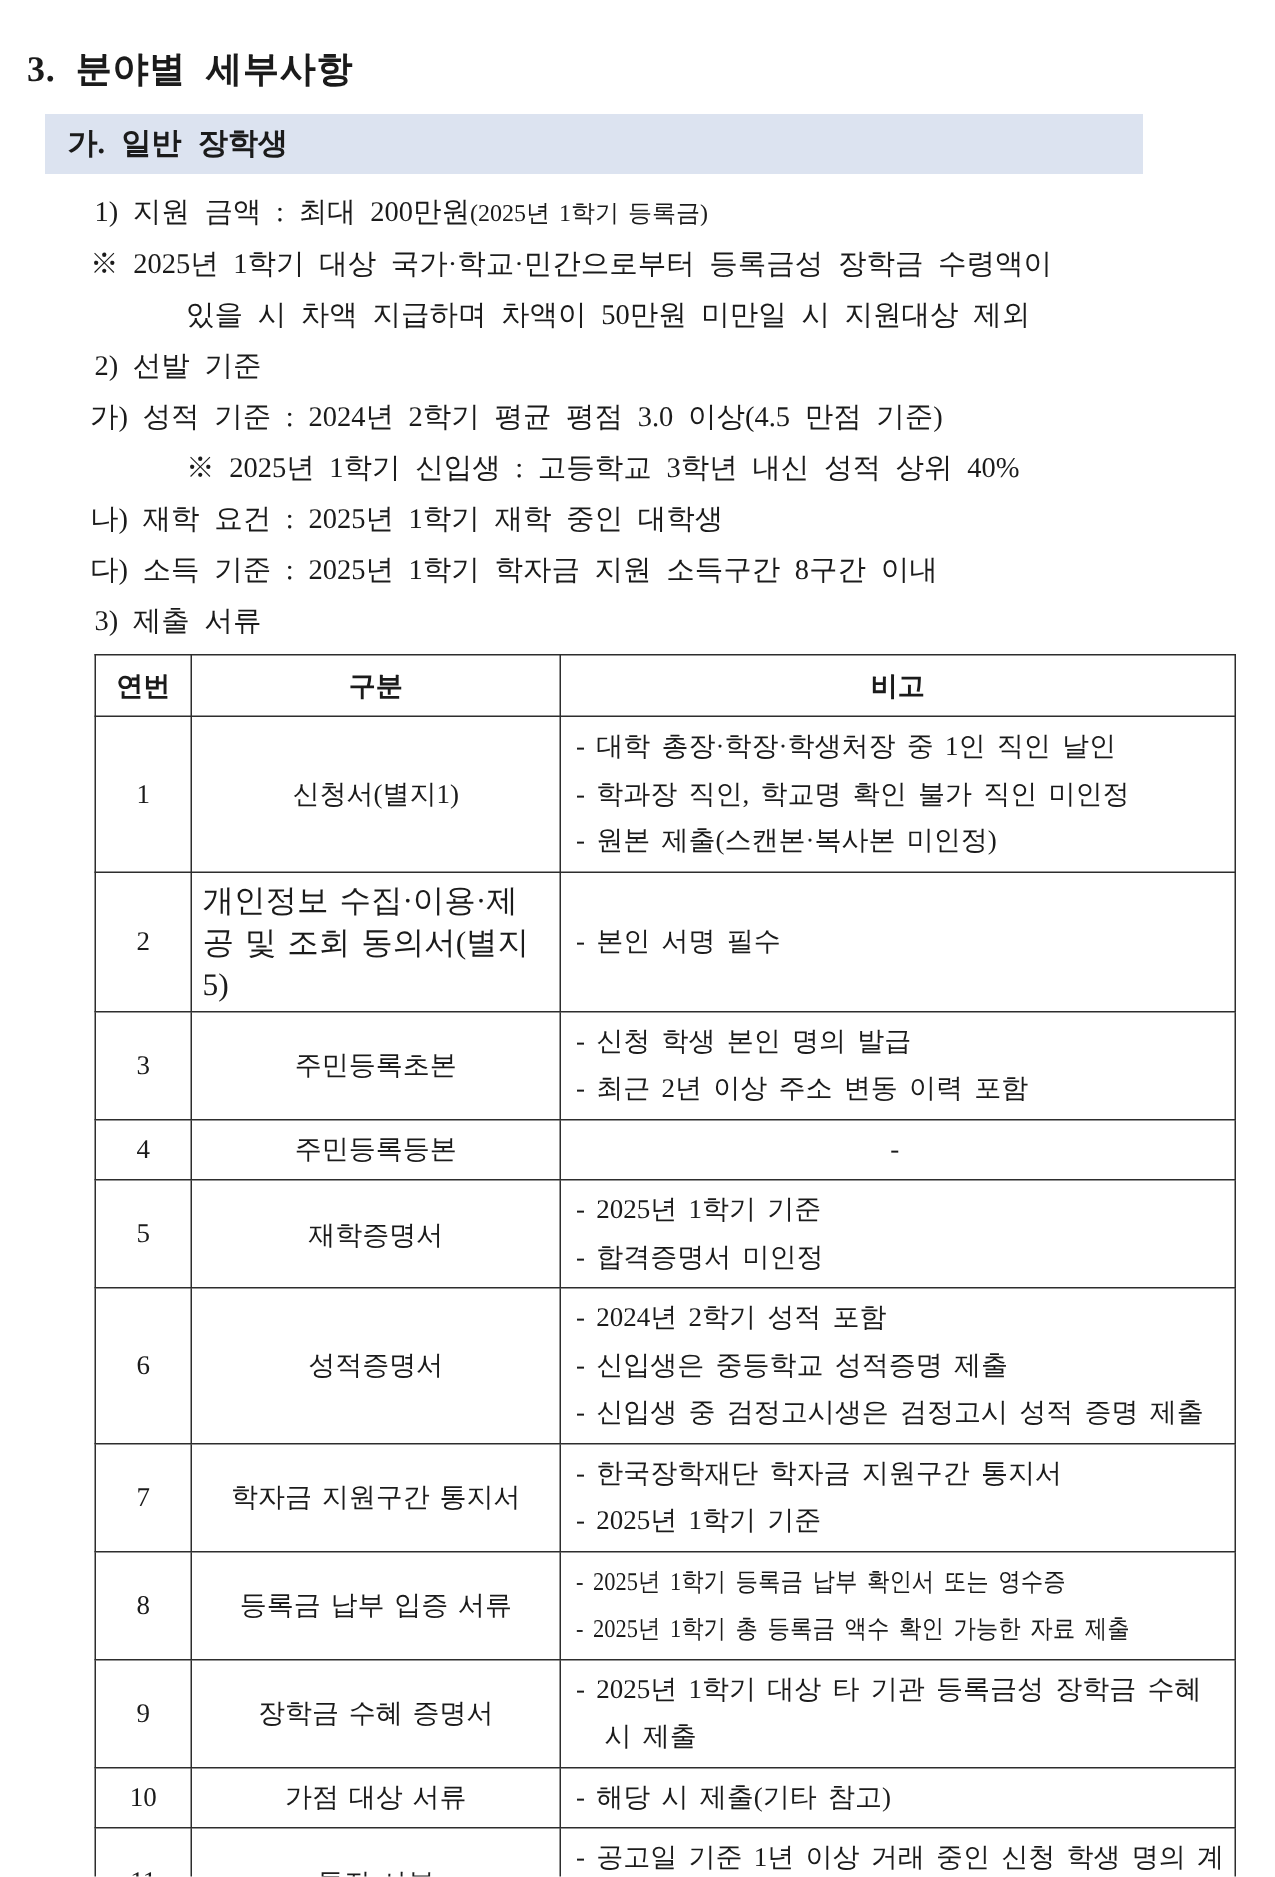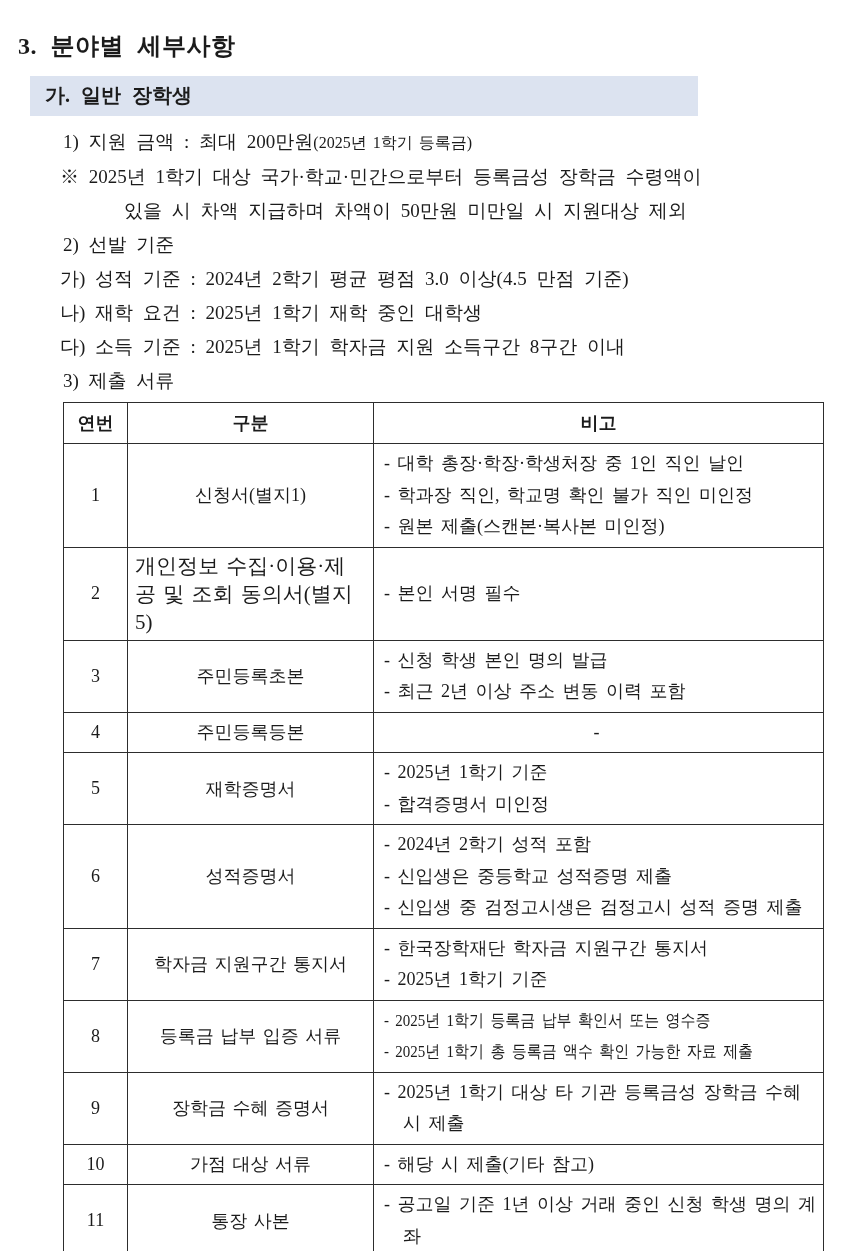--- a/index.html
+++ b/index.html
@@ -15,21 +15,21 @@
   .doc-title {
     margin: 30px 0 0 18px;
     font-size: 24px;
     font-weight: bold;
     word-spacing: 7px;
     letter-spacing: 0.5px;
   }
 
   .section-bar {
     margin: 14px 0 0 30px;
-    width: 668px;
+    width: 732px;
     box-sizing: border-box;
     background: #dce3f0;
     padding: 6px 0 7px 15px;
     font-size: 20px;
     font-weight: bold;
     word-spacing: 6px;
   }
 
   .body-lines { margin-top: 9px; font-size: 19px; word-spacing: 5px; }
   .bl { line-height: 34px; white-space: nowrap; }
@@ -91,20 +91,21 @@
   <div class="section-bar">
     <span>가. 일반 장학생</span>
   </div>
 
   <div class="body-lines">
       <div class="bl lv1">1) 지원 금액 : 최대 200만원<span class="small-paren">(2025년 1학기 등록금)</span></div>
       <div class="bl lv2">※ 2025년 1학기 대상 국가·학교·민간으로부터 등록금성 장학금 수령액이</div>
       <div class="bl lv3">있을 시 차액 지급하며 차액이 50만원 미만일 시 지원대상 제외</div>
       <div class="bl lv1">2) 선발 기준</div>
       <div class="bl lv2">가) 성적 기준 : 2024년 2학기 평균 평점 3.0 이상(4.5 만점 기준)</div>
+      <div class="bl lv3">※ 2025년 1학기 신입생 : 고등학교 3학년 내신 성적 상위 40%</div>
       <div class="bl lv2">나) 재학 요건 : 2025년 1학기 재학 중인 대학생</div>
       <div class="bl lv2">다) 소득 기준 : 2025년 1학기 학자금 지원 소득구간 8구간 이내</div>
       <div class="bl lv1">3) 제출 서류</div>
     </div>
 
   <table class="doc-table">
     <colgroup>
       <col class="col-no">
         <col class="col-cat">
         <col class="col-notes">

